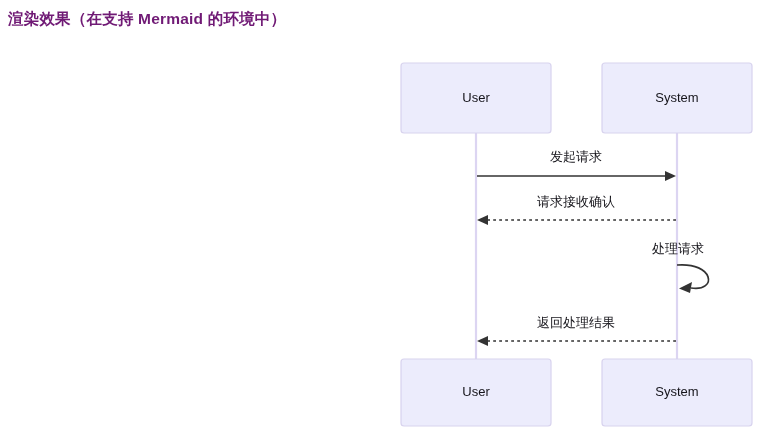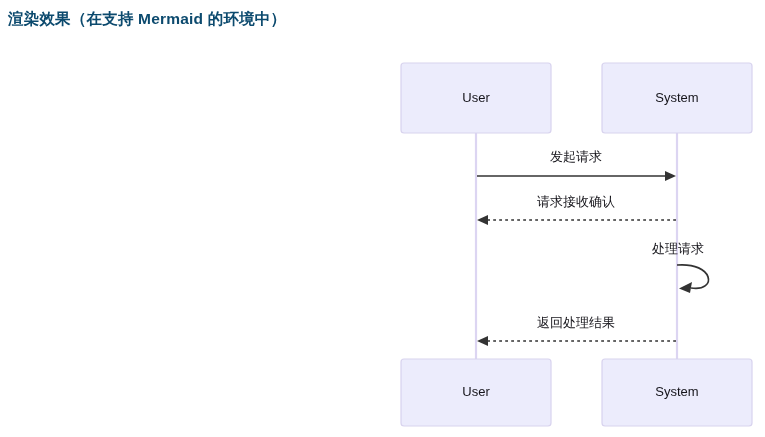--- a/index.html
+++ b/index.html
@@ -15,21 +15,21 @@
     position: relative;
   }
 
   
   #page-heading {
     position: absolute;
     left: 8px;
     top: 9px;
     font-size: 15.5px;
     font-weight: bold;
-    color: #0c4a6e;
+    color: #701a75;
     letter-spacing: 0.2px;
     white-space: nowrap;
   }
 
   
   #diagram {
     position: absolute;
     left: 0;
     top: 0;
     width: 765px;

